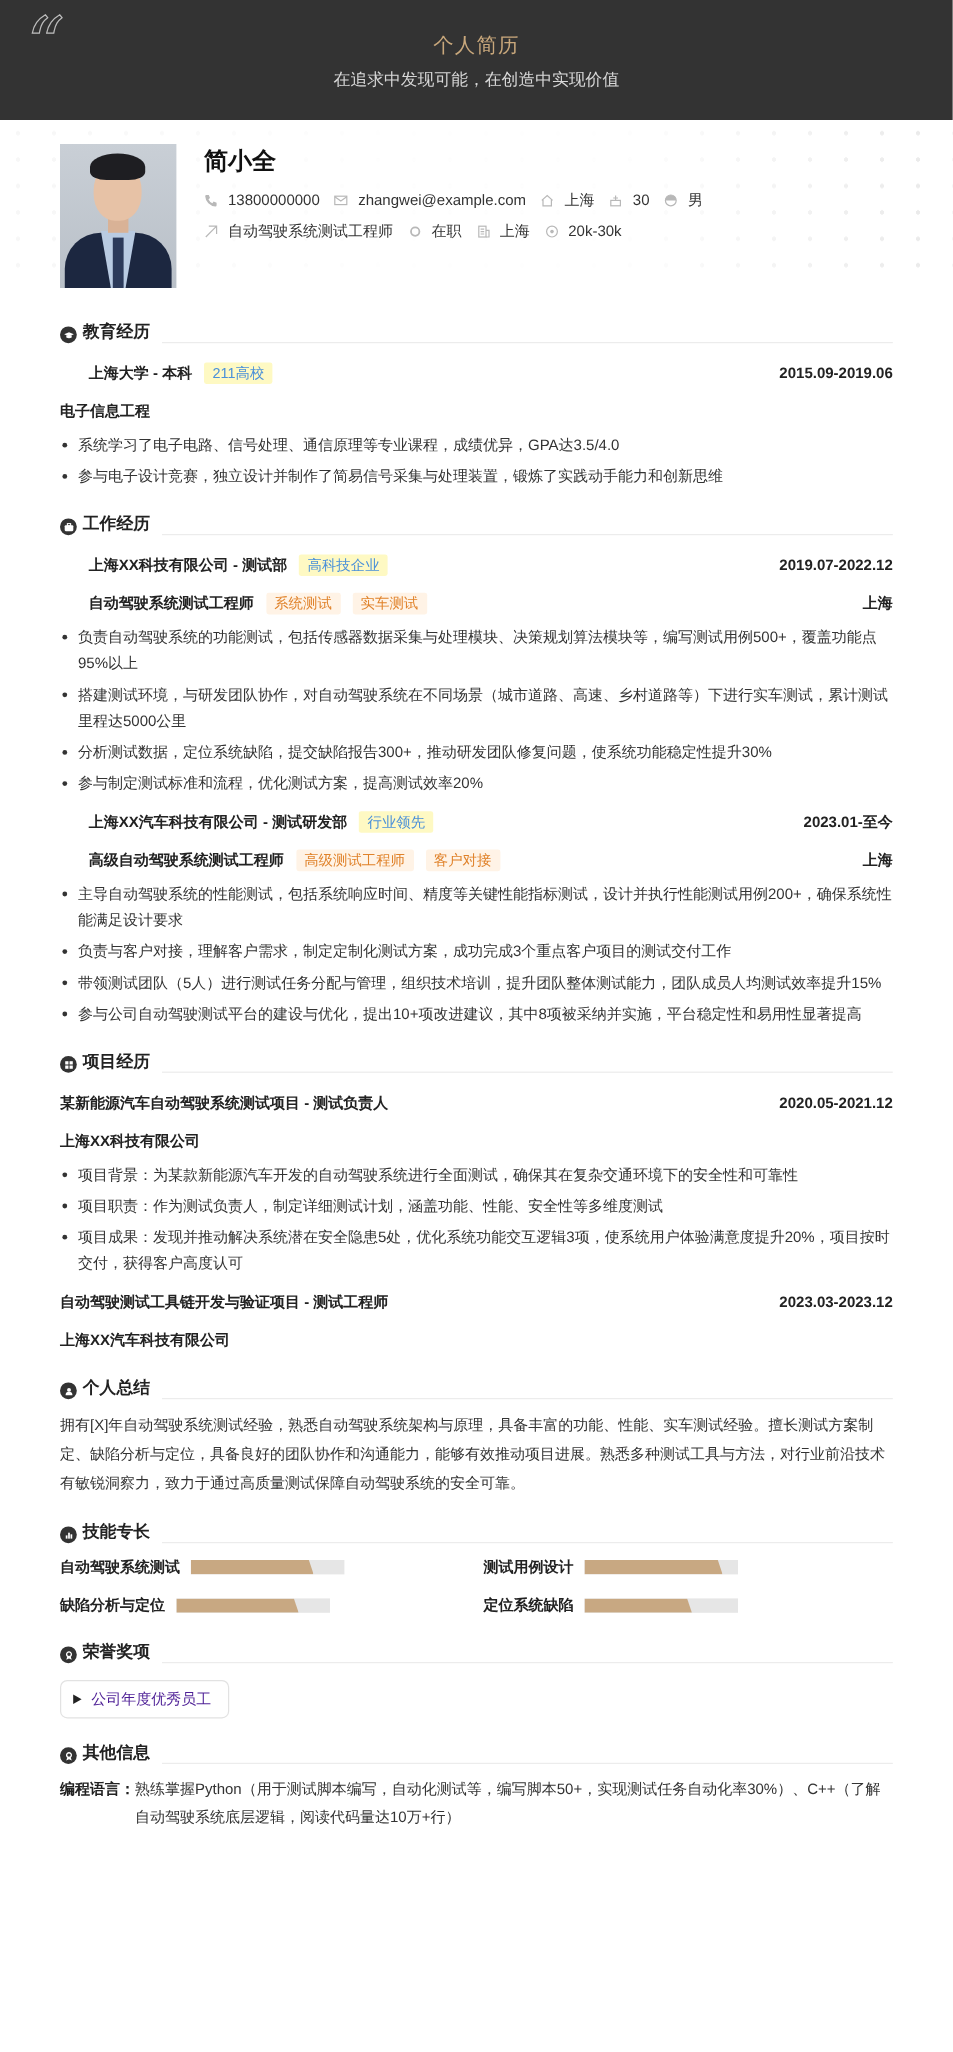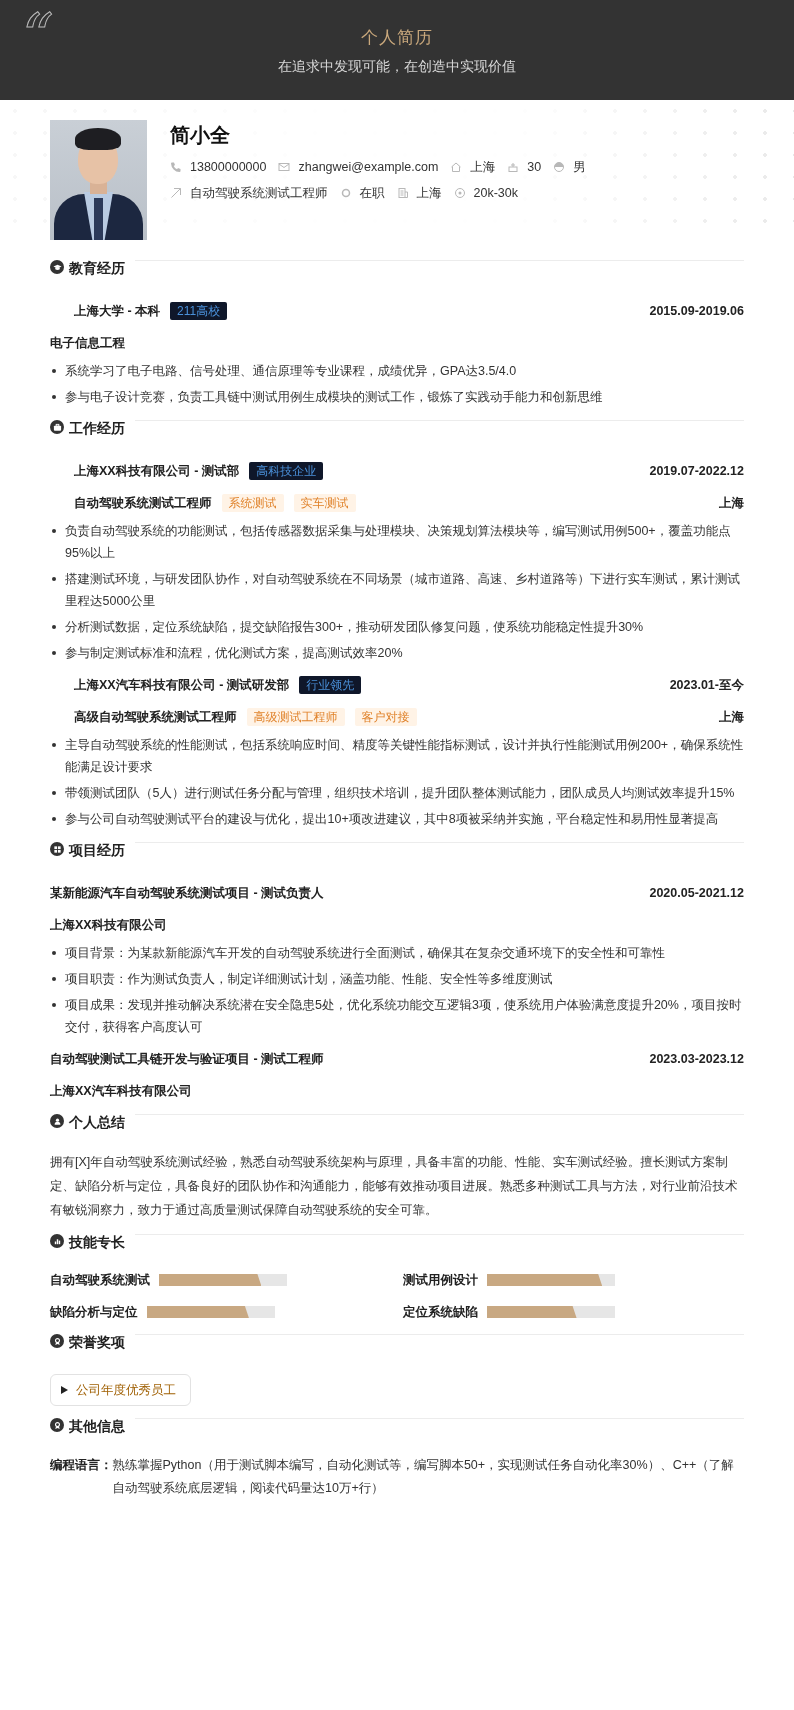--- a/index.html
+++ b/index.html
@@ -40,51 +40,51 @@
   .photo .tie { position: absolute; left: 44px; top: 78px; width: 9px; height: 44px; background: #2c3a5a; }
 
   .pinfo { margin-left: 23px; }
   .pname { font-size: 20px; font-weight: bold; color: #111; margin-top: 0px; height: 30px; line-height: 30px; }
   .prow { display: flex; align-items: center; margin-top: 8px; font-size: 12.5px; color: #333; height: 18px; }
   .prow .item { display: flex; align-items: center; margin-right: 12px; }
   .prow .ico { width: 12px; height: 12px; margin-right: 8px; color: #b8b8b8; display: inline-flex; }
   .prow .ico svg { width: 12px; height: 12px; }
 
   .section { margin-top: 12px; }
-  .sec-head { display: flex; align-items: flex-start; height: 26px; }
+  .sec-head { display: flex; align-items: flex-end; height: 26px; }
   .sec-icon {
     width: 14px; height: 14px; border-radius: 50%; background: #333; color: #fff;
     display: inline-flex; align-items: center; justify-content: center; margin-right: 5px;
   }
   .sec-icon svg { width: 9px; height: 9px; }
   .sec-title { font-size: 14px; font-weight: bold; color: #222; margin-right: 10px; }
   .sec-line { flex: 1; height: 1px; background: #ececec; }
 
   .entry-row { display: flex; justify-content: space-between; align-items: center; height: 22px; margin-top: 10px; }
   .entry-row.first { margin-top: 14px; }
   .entry-left { display: flex; align-items: center; margin-left: 24px; }
   .entry-title { font-size: 12.5px; font-weight: bold; color: #222; }
   .entry-date { font-size: 12.5px; font-weight: bold; color: #222; }
   .tag { display: inline-block; margin-left: 10px; padding: 0 7px; height: 18px; line-height: 18px; font-size: 12px; border-radius: 2px; }
-  .tag.blue { background: #0f172a; color: #4a90d9; }
+  .tag.blue { background: #fef9c3; color: #4a90d9; }
   .tag.orange { background: #fff3e6; color: #e0822a; }
 
   .bullets { list-style: none; margin-top: 6px; }
   .bullets li { position: relative; padding-left: 15px; font-size: 12.5px; line-height: 22px; color: #333; margin-bottom: 4px; }
   .bullets li::before { content: ""; position: absolute; left: 2px; top: 9px; width: 4px; height: 4px; border-radius: 50%; background: #333; }
 
   .summary { margin-top: 10px; font-size: 12.5px; line-height: 24px; color: #333; }
 
   .skills { display: grid; grid-template-columns: 353px 300px; margin-top: 10px; row-gap: 12px; }
   .skill { display: flex; align-items: center; height: 20px; }
   .skill-label { font-size: 12.5px; color: #222; margin-right: 9px; font-weight: bold; }
   .skill-track { width: 128px; height: 12px; background: #e6e6e6; position: relative; overflow: hidden; }
   .skill-fill { height: 100%; background: #c8a882; clip-path: polygon(0 0, calc(100% - 4px) 0, 100% 100%, 0 100%); }
 
-  .award { display: inline-flex; align-items: center; margin-top: 14px; padding: 0 14px 0 10px; height: 32px; border: 1px solid #e2e2e2; border-radius: 6px; font-size: 12.5px; color: #a16207; }
+  .award { display: inline-flex; align-items: center; margin-top: 14px; padding: 0 14px 0 10px; height: 32px; border: 1px solid #e2e2e2; border-radius: 6px; font-size: 12.5px; color: #4c1d95; }
   .award .tri { width: 0; height: 0; border-left: 7px solid #222; border-top: 4.5px solid transparent; border-bottom: 4.5px solid transparent; margin-right: 8px; }
 
   .other { display: flex; margin-top: 10px; font-size: 12.5px; line-height: 23px; }
   .other-label { font-weight: bold; color: #222; flex-shrink: 0; }
   .other-value { color: #333; }
 </style>
 </head>
 <body>
 
 <div class="header">
@@ -207,21 +207,21 @@
         <span class="entry-title">上海大学 - 本科</span>
         <span class="tag blue">211高校</span>
       </div>
       <span class="entry-date">2015.09-2019.06</span>
     </div>
     <div class="entry-row">
       <span class="entry-title">电子信息工程</span>
     </div>
     <ul class="bullets">
       <li>系统学习了电子电路、信号处理、通信原理等专业课程，成绩优异，GPA达3.5/4.0</li>
-      <li>参与电子设计竞赛，负责工具链中测试用例生成模块的测试工作，锻炼了实践动手能力和创新思维</li>
+      <li>参与电子设计竞赛，独立设计并制作了简易信号采集与处理装置，锻炼了实践动手能力和创新思维</li>
     </ul>
   </div>
 
   <div class="section">
     <div class="sec-head">
       <span class="sec-icon">
           <svg viewBox="0 0 10 10">
             <rect x="1" y="3" width="8" height="5.5" rx="1" fill="#fff"></rect>
             <rect x="3.5" y="1.5" width="3" height="2" fill="none" stroke="#fff"></rect>
           </svg>
@@ -262,20 +262,21 @@
     <div class="entry-row">
       <div class="entry-left">
         <span class="entry-title">高级自动驾驶系统测试工程师</span>
         <span class="tag orange">高级测试工程师</span>
         <span class="tag orange">客户对接</span>
       </div>
       <span class="entry-date">上海</span>
     </div>
     <ul class="bullets">
       <li>主导自动驾驶系统的性能测试，包括系统响应时间、精度等关键性能指标测试，设计并执行性能测试用例200+，确保系统性能满足设计要求</li>
+      <li>负责与客户对接，理解客户需求，制定定制化测试方案，成功完成3个重点客户项目的测试交付工作</li>
       <li>带领测试团队（5人）进行测试任务分配与管理，组织技术培训，提升团队整体测试能力，团队成员人均测试效率提升15%</li>
       <li>参与公司自动驾驶测试平台的建设与优化，提出10+项改进建议，其中8项被采纳并实施，平台稳定性和易用性显著提高</li>
     </ul>
   </div>
 
   <div class="section">
     <div class="sec-head">
       <span class="sec-icon">
           <svg viewBox="0 0 10 10">
             <rect x="1.5" y="1.5" width="3" height="3" fill="#fff"></rect>

